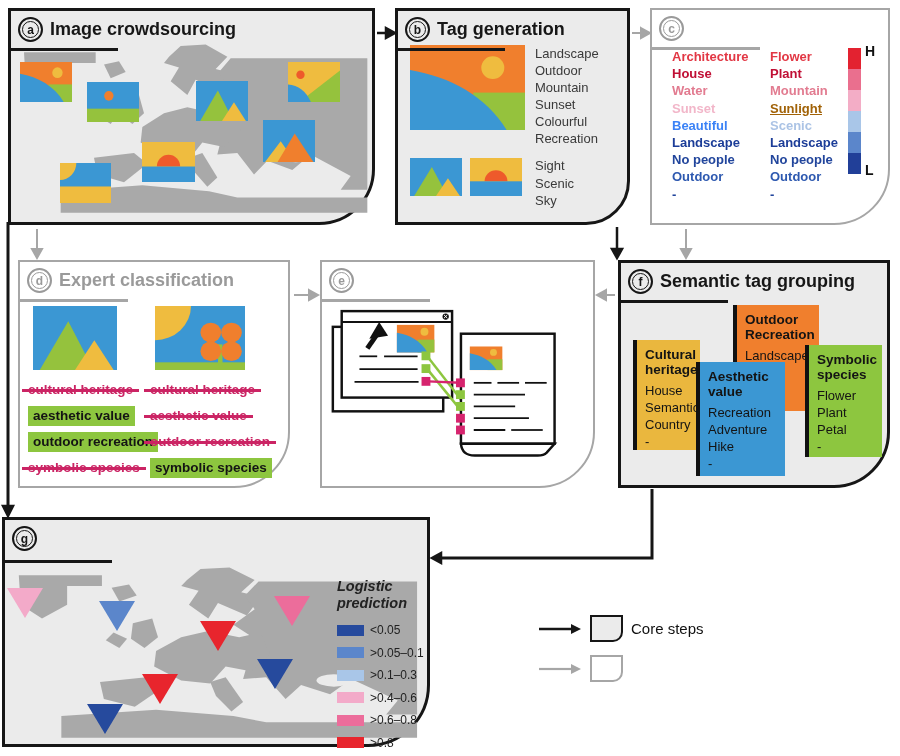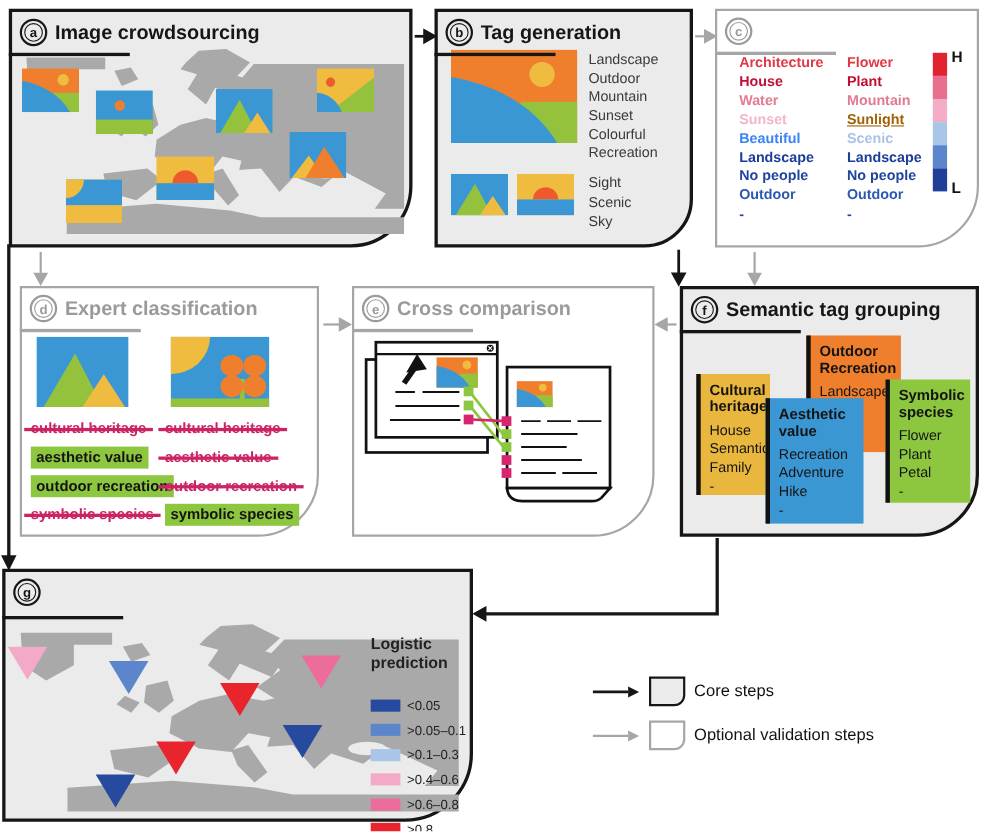--- a/index.html
+++ b/index.html
@@ -78,21 +78,21 @@
   .fcard .fitem{font-size:13px;line-height:17px;}
   .fcard0{left:12px;top:77px;width:67px;height:110px;}
   .fcard1{left:112px;top:42px;width:86px;height:106px;}
   .fcard2{left:184px;top:82px;width:77px;height:112px;}
   .fcard3{left:75px;top:99px;width:89px;height:114px;}
 
   
   .tri{position:absolute;width:0;height:0;border-left:18px solid transparent;
        border-right:18px solid transparent;border-top:30px solid #000;transform:translateX(-50%);}
   .glegend{position:absolute;left:332px;top:58px;width:92px;}
-  .glegend-title{font-weight:bold;font-size:14.5px;line-height:1.18;color:#222;margin-bottom:22px;}
+  .glegend-title{font-weight:bold;font-size:14.5px;line-height:1.18;color:#222;margin-bottom:11px;font-style:italic;}
   .lrow{display:flex;align-items:center;gap:6px;margin-bottom:8.5px;}
   .sw{width:27px;height:11px;flex:none;}
   .lb{font-size:12px;color:#222;white-space:nowrap;}
 
   
   .flrow{position:absolute;display:flex;align-items:center;gap:8px;}
   #fl-core{left:538px;top:615px;}
   #fl-opt{left:538px;top:655px;}
   .mini{width:33px;height:27px;border-radius:0 0 10px 0;flex:none;}
   .mini.core{background:#ebebeb;border:2.5px solid #161616;}
@@ -330,21 +330,20 @@
         <span class="elabel no">outdoor recreation</span>
         <span class="elabel ok">symbolic species</span>
       </div>
   </section>
 
   <section class="panel optional" id="panel-e">
     <div class="phead">
       <span class="badge">
           <span class="badge-in">e</span>
         </span>
-      <span class="ptitle">Cross comparison</span>
     </div>
     <div class="punder"></div>
     <svg viewBox="0 0 275 228" style="position:absolute;left:0;top:0;width:100%;height:100%;" preserveAspectRatio="none">
 
       <rect x="11" y="66" width="112" height="86" fill="#fff" stroke="#111" stroke-width="2.5"></rect>
 
       <rect x="20" y="50" width="112" height="88" fill="#fff" stroke="#111" stroke-width="2.5"></rect>
       <line x1="20" y1="61" x2="132" y2="61" stroke="#111" stroke-width="2"></line>
       <circle cx="125.5" cy="55.5" r="3.2" fill="#111"></circle>
       <line x1="123.8" y1="53.8" x2="127.2" y2="57.2" stroke="#fff" stroke-width="1"></line>
@@ -411,21 +410,21 @@
           <span class="badge-in">f</span>
         </span>
       <span class="ptitle">Semantic tag grouping</span>
     </div>
     <div class="punder"></div>
     <div id="f-groups">
         <div class="fcard fcard0" style="background: rgb(234, 183, 62);">
           <div class="ftitle">Cultural heritage</div>
           <div class="fitem">House</div>
           <div class="fitem">Semantic</div>
-          <div class="fitem">Family</div>
+          <div class="fitem">Country</div>
           <div class="fitem">-</div>
         </div>
         <div class="fcard fcard1" style="background: rgb(240, 127, 45);">
           <div class="ftitle">Outdoor Recreation</div>
           <div class="fitem">Landscape</div>
         </div>
         <div class="fcard fcard2" style="background: rgb(141, 198, 63);">
           <div class="ftitle">Symbolic species</div>
           <div class="fitem">Flower</div>
           <div class="fitem">Plant</div>
@@ -511,16 +510,15 @@
     </svg>
     <span class="mini core"></span>
     <span class="fltext">Core steps</span>
   </div>
   <div class="flrow" id="fl-opt">
     <svg width="44" height="16">
       <line x1="1" y1="8" x2="33" y2="8" stroke="#a6a6a6" stroke-width="2.2"></line>
       <polygon points="33,3 43,8 33,13" fill="#a6a6a6"></polygon>
     </svg>
     <span class="mini opt"></span>
-    <span class="fltext">Optional validation steps</span>
   </div>
 
 </div>
 
 </body></html>

